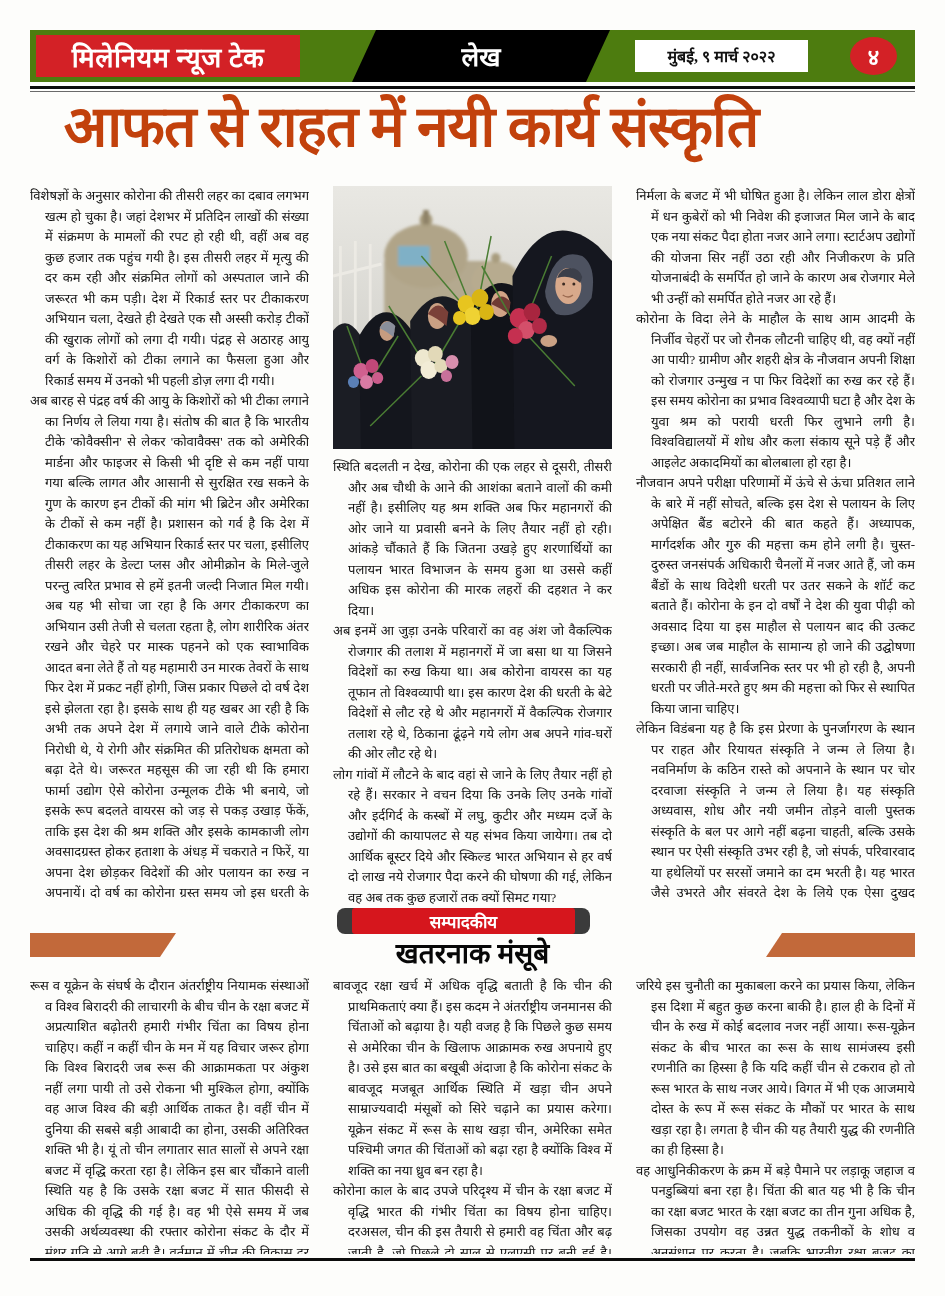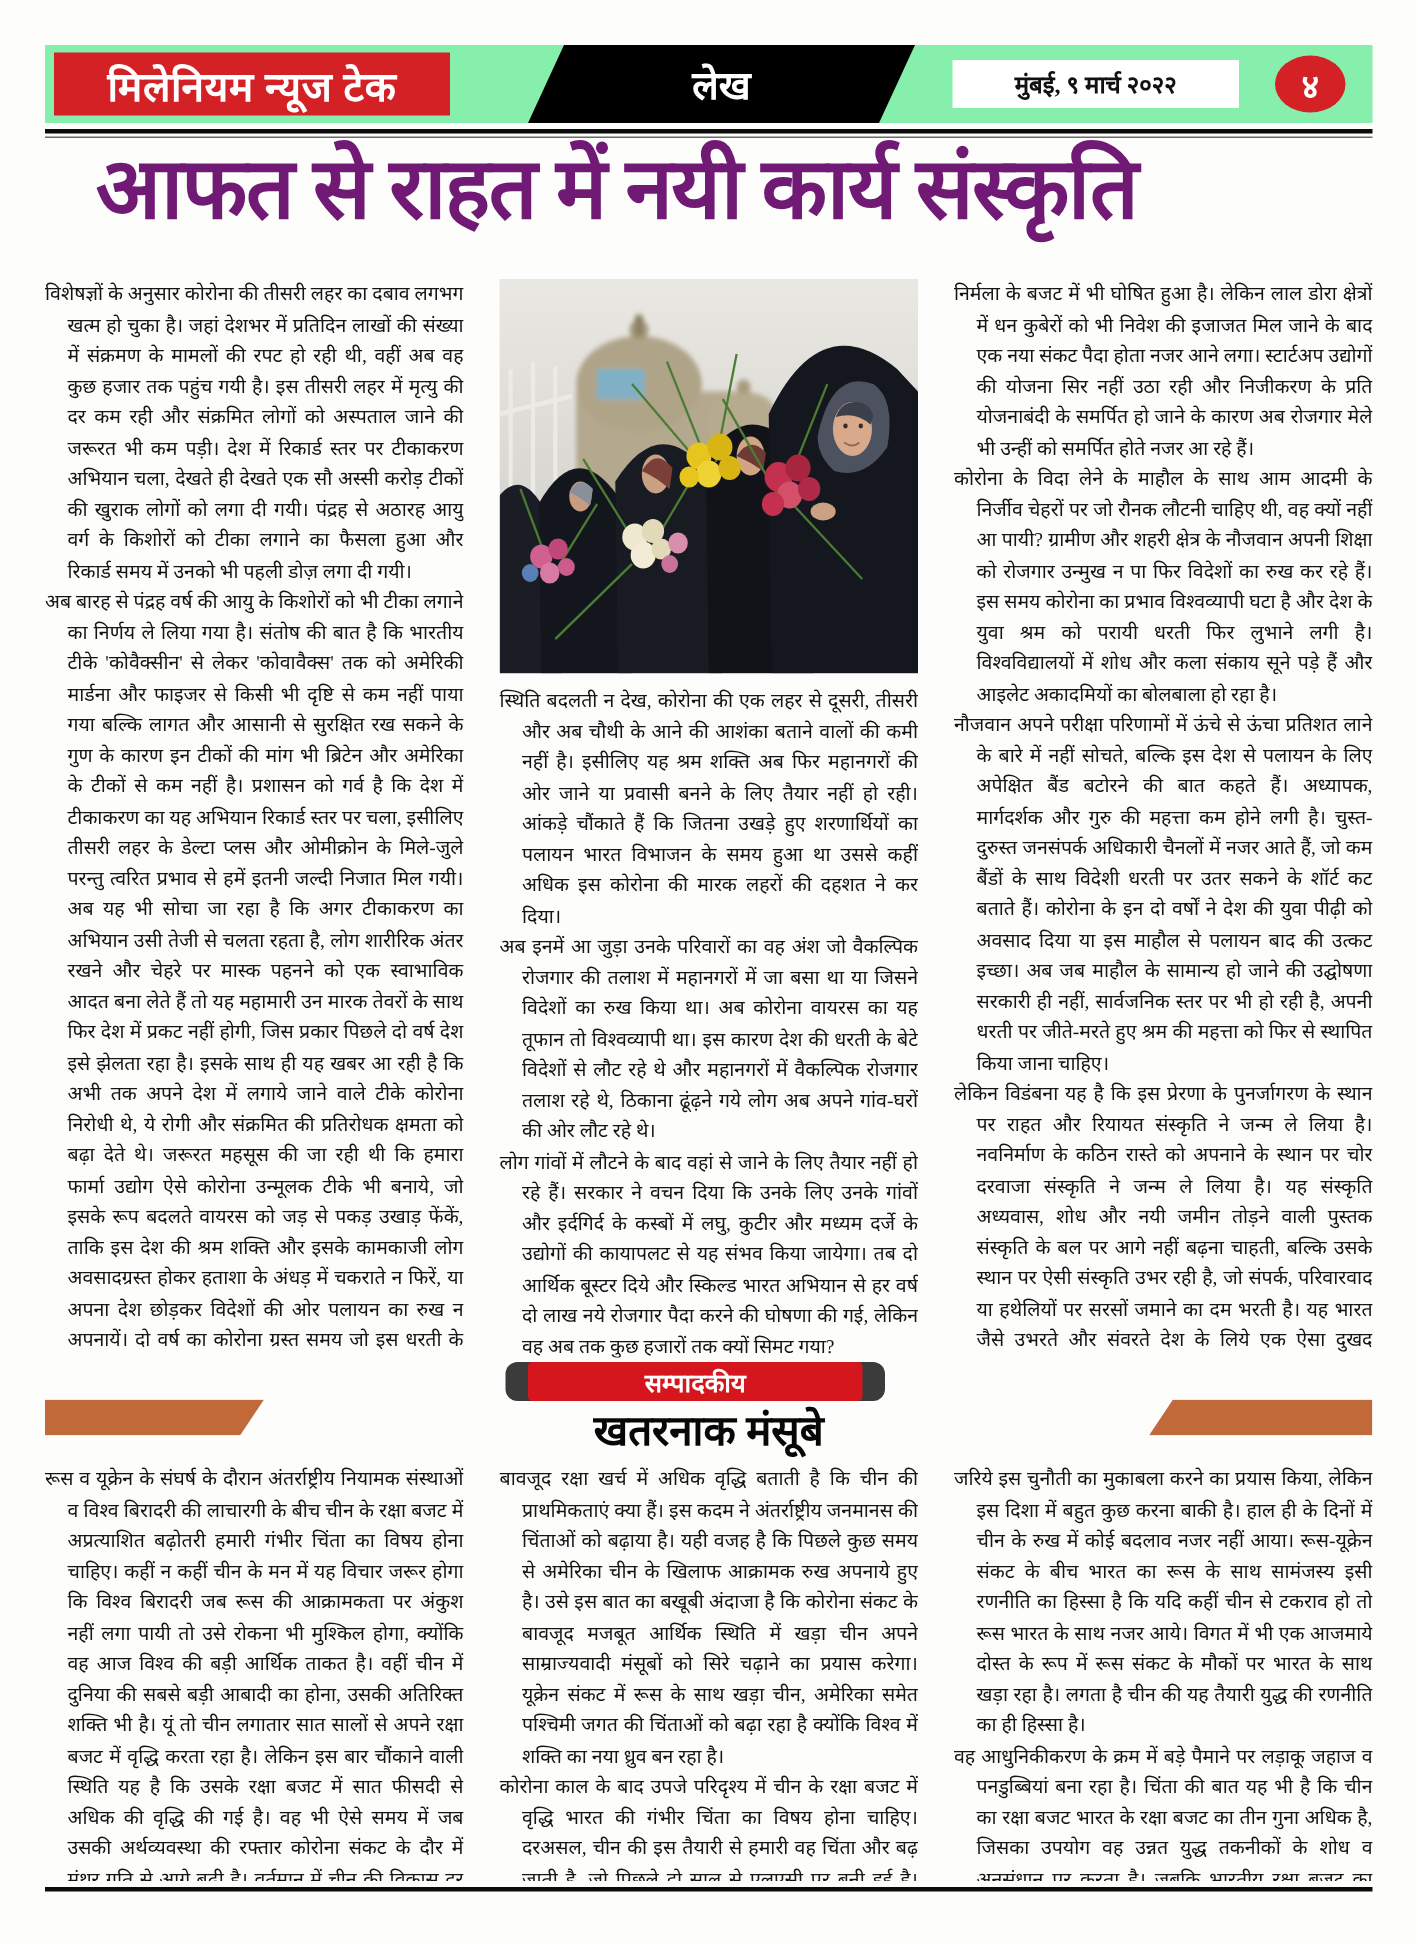--- a/index.html
+++ b/index.html
@@ -1,39 +1,39 @@
 <!DOCTYPE html>
 <html lang="hi"><head>
 <meta charset="utf-8">
 <style>
   html,body{margin:0;padding:0;background:#ffffff;}
   .page{
     position:relative; width:945px; height:1296px; overflow:hidden;
     background:#fdfdfb; font-family:"Liberation Serif","DejaVu Serif",serif; color:#1a1a1a;
   }
   
-  .masthead{position:absolute; top:30px; left:30px; width:885px; height:52px; background:#86efac;}
+  .masthead{position:absolute; top:30px; left:30px; width:885px; height:52px; background:#4d7c0f;}
   .brand{position:absolute; left:6px; top:5px; width:264px; height:42px; background:#d32126;
          display:flex; align-items:center; justify-content:center;}
   .brand span{color:#ffffff; font-weight:bold; font-size:27px; letter-spacing:.5px;}
   .section-tab{position:absolute; left:322px; top:0; width:258px; height:52px; background:#000;
          clip-path:polygon(24px 0, 100% 0, calc(100% - 24px) 100%, 0 100%);
          display:flex; align-items:center; justify-content:center;}
   .section-tab span{color:#fff; font-weight:bold; font-size:26px;}
-  .datebox{position:absolute; left:605px; top:10px; width:191px; height:32px; background:#ffffff;
+  .datebox{position:absolute; left:605px; top:10px; width:173px; height:32px; background:#ffffff;
          display:flex; align-items:center; justify-content:center;}
   .datebox span{font-weight:bold; font-size:16px; color:#111;}
   .pageno{position:absolute; left:820px; top:7px; width:47px; height:38px; background:#d32126;
          border-radius:50%; display:flex; align-items:center; justify-content:center;}
   .pageno span{color:#fff; font-weight:bold; font-size:22px;}
   .rule-thick{position:absolute; top:86px; left:30px; width:885px; height:3px; background:#0c0c0c;}
   .rule-thin{position:absolute; top:91px; left:30px; width:885px; height:1px; background:#6a6a6a;}
   
   .headline{position:absolute; top:94px; left:0; width:822px; margin:0; text-align:center;
-         font-size:57px; line-height:1.15; font-weight:800; color:#701a75; letter-spacing:-1px;}
+         font-size:57px; line-height:1.15; font-weight:800; color:#c2410c; letter-spacing:-1px;}
   
   .cols{position:absolute; left:30px; width:885px; display:flex; gap:24px;}
   .main-cols{top:186px; height:719px;}
   .col{flex:1 1 0; overflow:hidden; font-size:13px; line-height:20.5px; text-align:justify; color:#141414;}
   .para{margin:0; padding-left:15px; text-indent:-15px;}
   .photo{width:100%; height:263px; margin-bottom:8px; background:#d8d7d2; overflow:hidden;}
   .photo svg{display:block;}
   
   .deco{position:absolute; top:933px; height:24px; background:#c2693a;}
   .deco-left{left:30px; width:146px; clip-path:polygon(0 0,100% 0,calc(100% - 16px) 100%,0 100%);}

